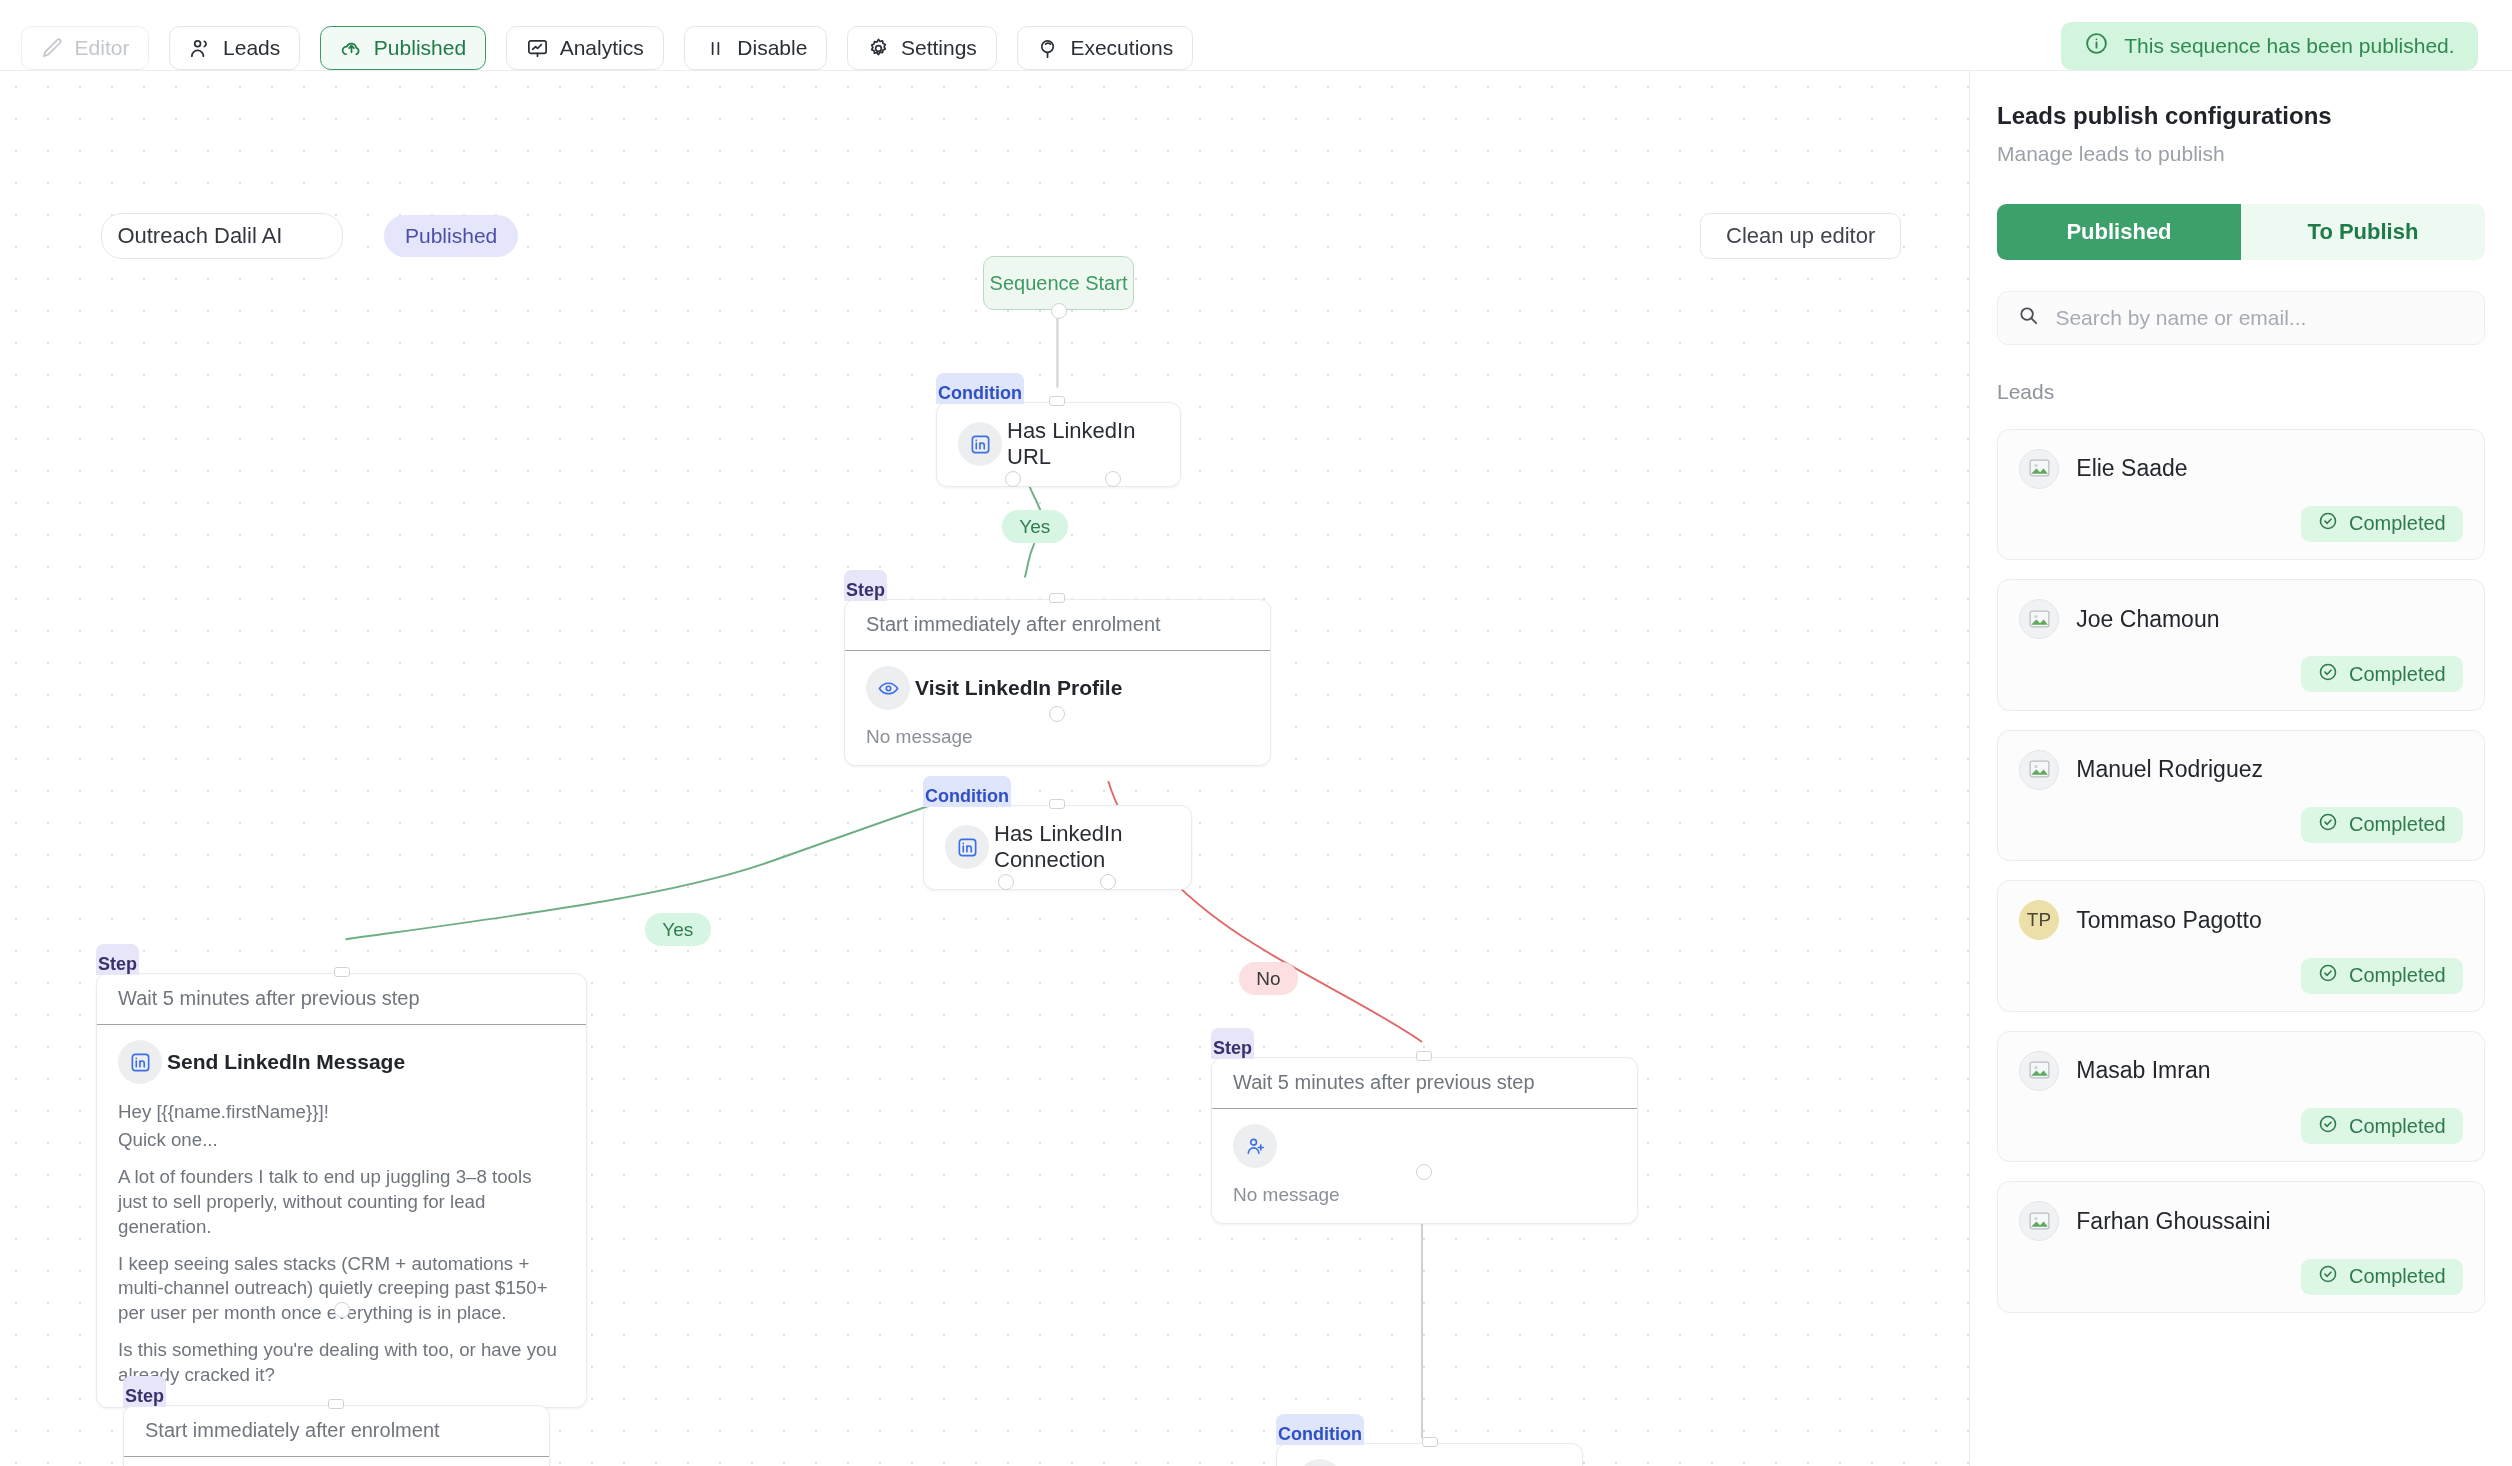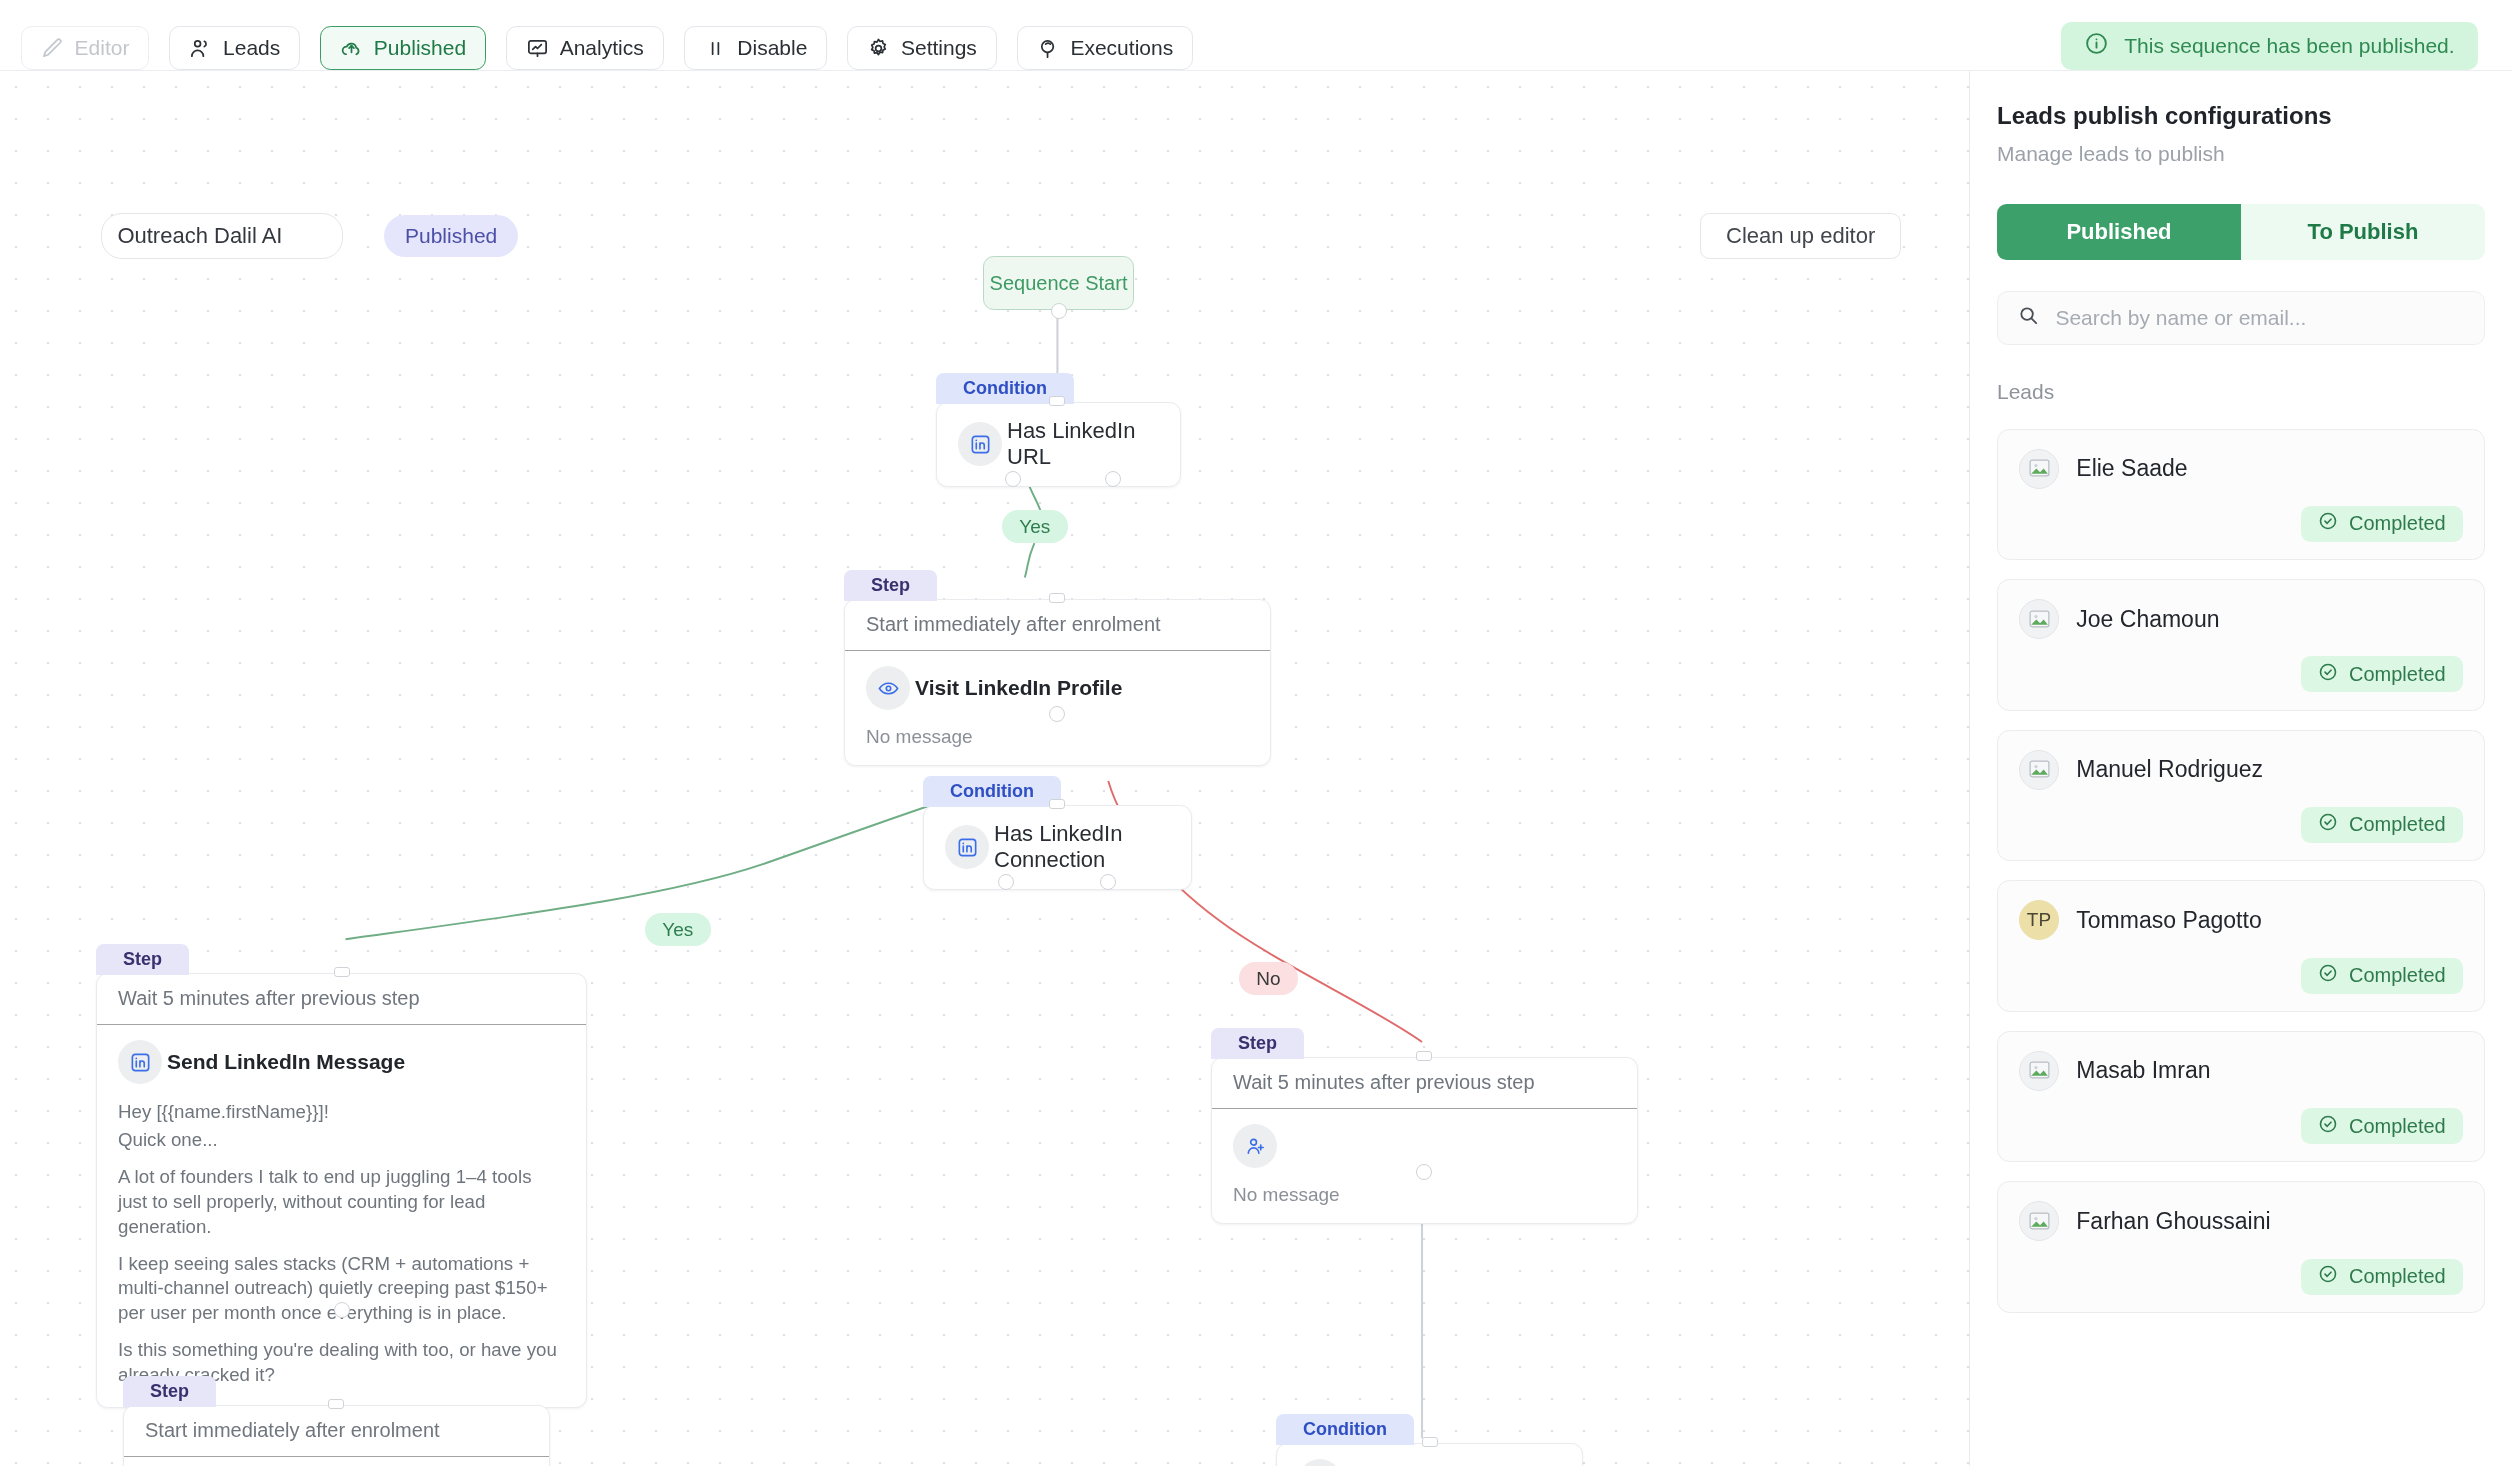--- a/index.html
+++ b/index.html
@@ -73,23 +73,23 @@
     border: 1px solid #e4e7ea; border-radius: 9.6px;
     background: #ffffff;
     display: flex; align-items: center;
     font-size: 22px; color: #41464d; cursor: pointer;
   }
 
   
   .node { position: absolute; }
   .nodebadge {
     position: absolute; top: -29px; left: 0;
-    height: 31px; padding: 0 27px;
+    height: 31px; padding: 0 2px;
     border-radius: 7.7px 7.7px 0 0;
-    display: flex; align-items: center;
+    display: flex; align-items: flex-end;
     font-size: 18px; font-weight: 700;
   }
   .badge-cond { background: #dfe5fb; color: #2f4fc4; }
   .badge-step { background: #e6e6f8; color: #39306e; }
 
   .startnode {
     position: absolute; left: 983px; top: 185px;
     width: 151px; height: 54px;
     border: 1px solid #b9d9c5; border-radius: 10.6px;
     background: #eef8f1;
@@ -416,21 +416,21 @@
               <path d="M7.6 10.5v6" stroke-linecap="round"></path>
               <circle cx="7.6" cy="7.8" r="0.9" fill="#3b6ee8" stroke="none"></circle>
               <path d="M11.4 16.5v-6M11.4 12.8c0-1.6 1.1-2.4 2.3-2.4s2.2.8 2.2 2.5v3.6" stroke-linecap="round"></path>
             </svg>
         </span>
         <span class="node-title">Send LinkedIn Message</span>
       </div>
       <div class="msgbody">
         <p class="tight">Hey [{{name.firstName}}]!</p>
         <p>Quick one...</p>
-        <p>A lot of founders I talk to end up juggling 1–4 tools just to sell properly, without counting for lead generation.</p>
+        <p>A lot of founders I talk to end up juggling 3–8 tools just to sell properly, without counting for lead generation.</p>
         <p>I keep seeing sales stacks (CRM + automations + multi-channel outreach) quietly creeping past $150+ per user per month once everything is in place.</p>
         <p>Is this something you're dealing with too, or have you already cracked it?</p>
       </div>
     </div>
     <div class="port" style="left:238px;top:329px"></div>
   </div>
 
   <div class="node" style="left:1211px;top:986px;width:427px">
     <div class="nodebadge badge-step">
       <span>Step</span>

